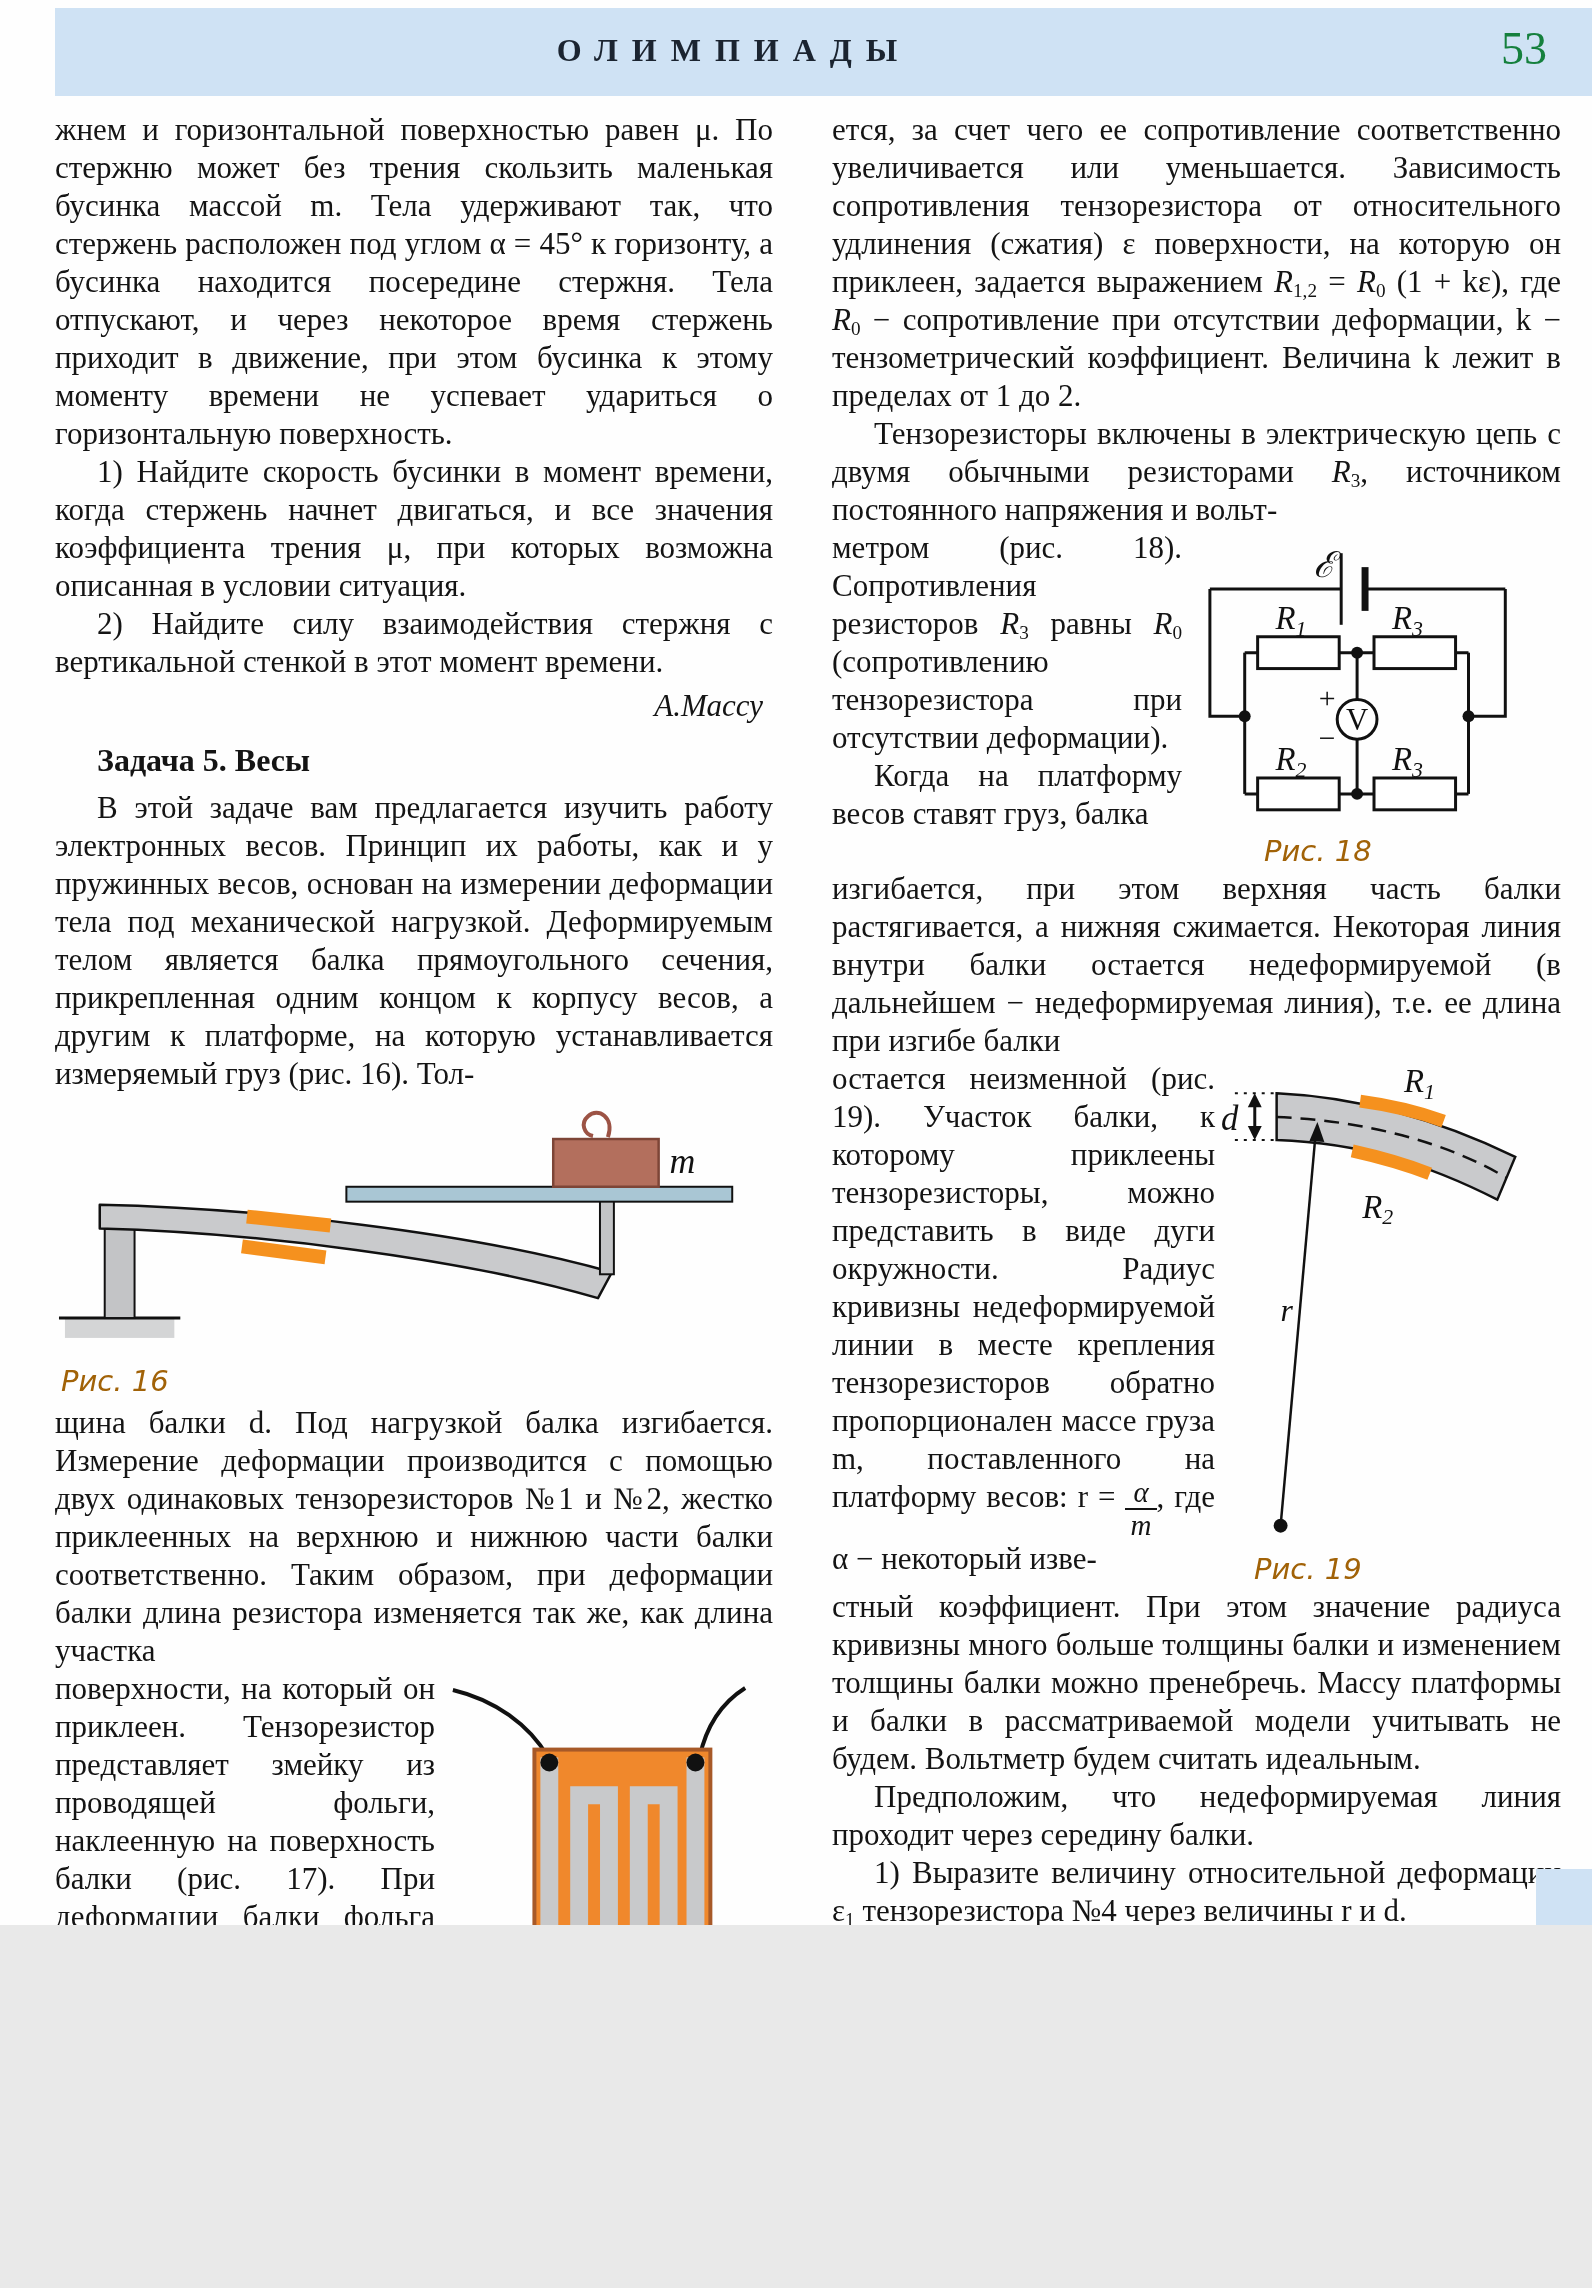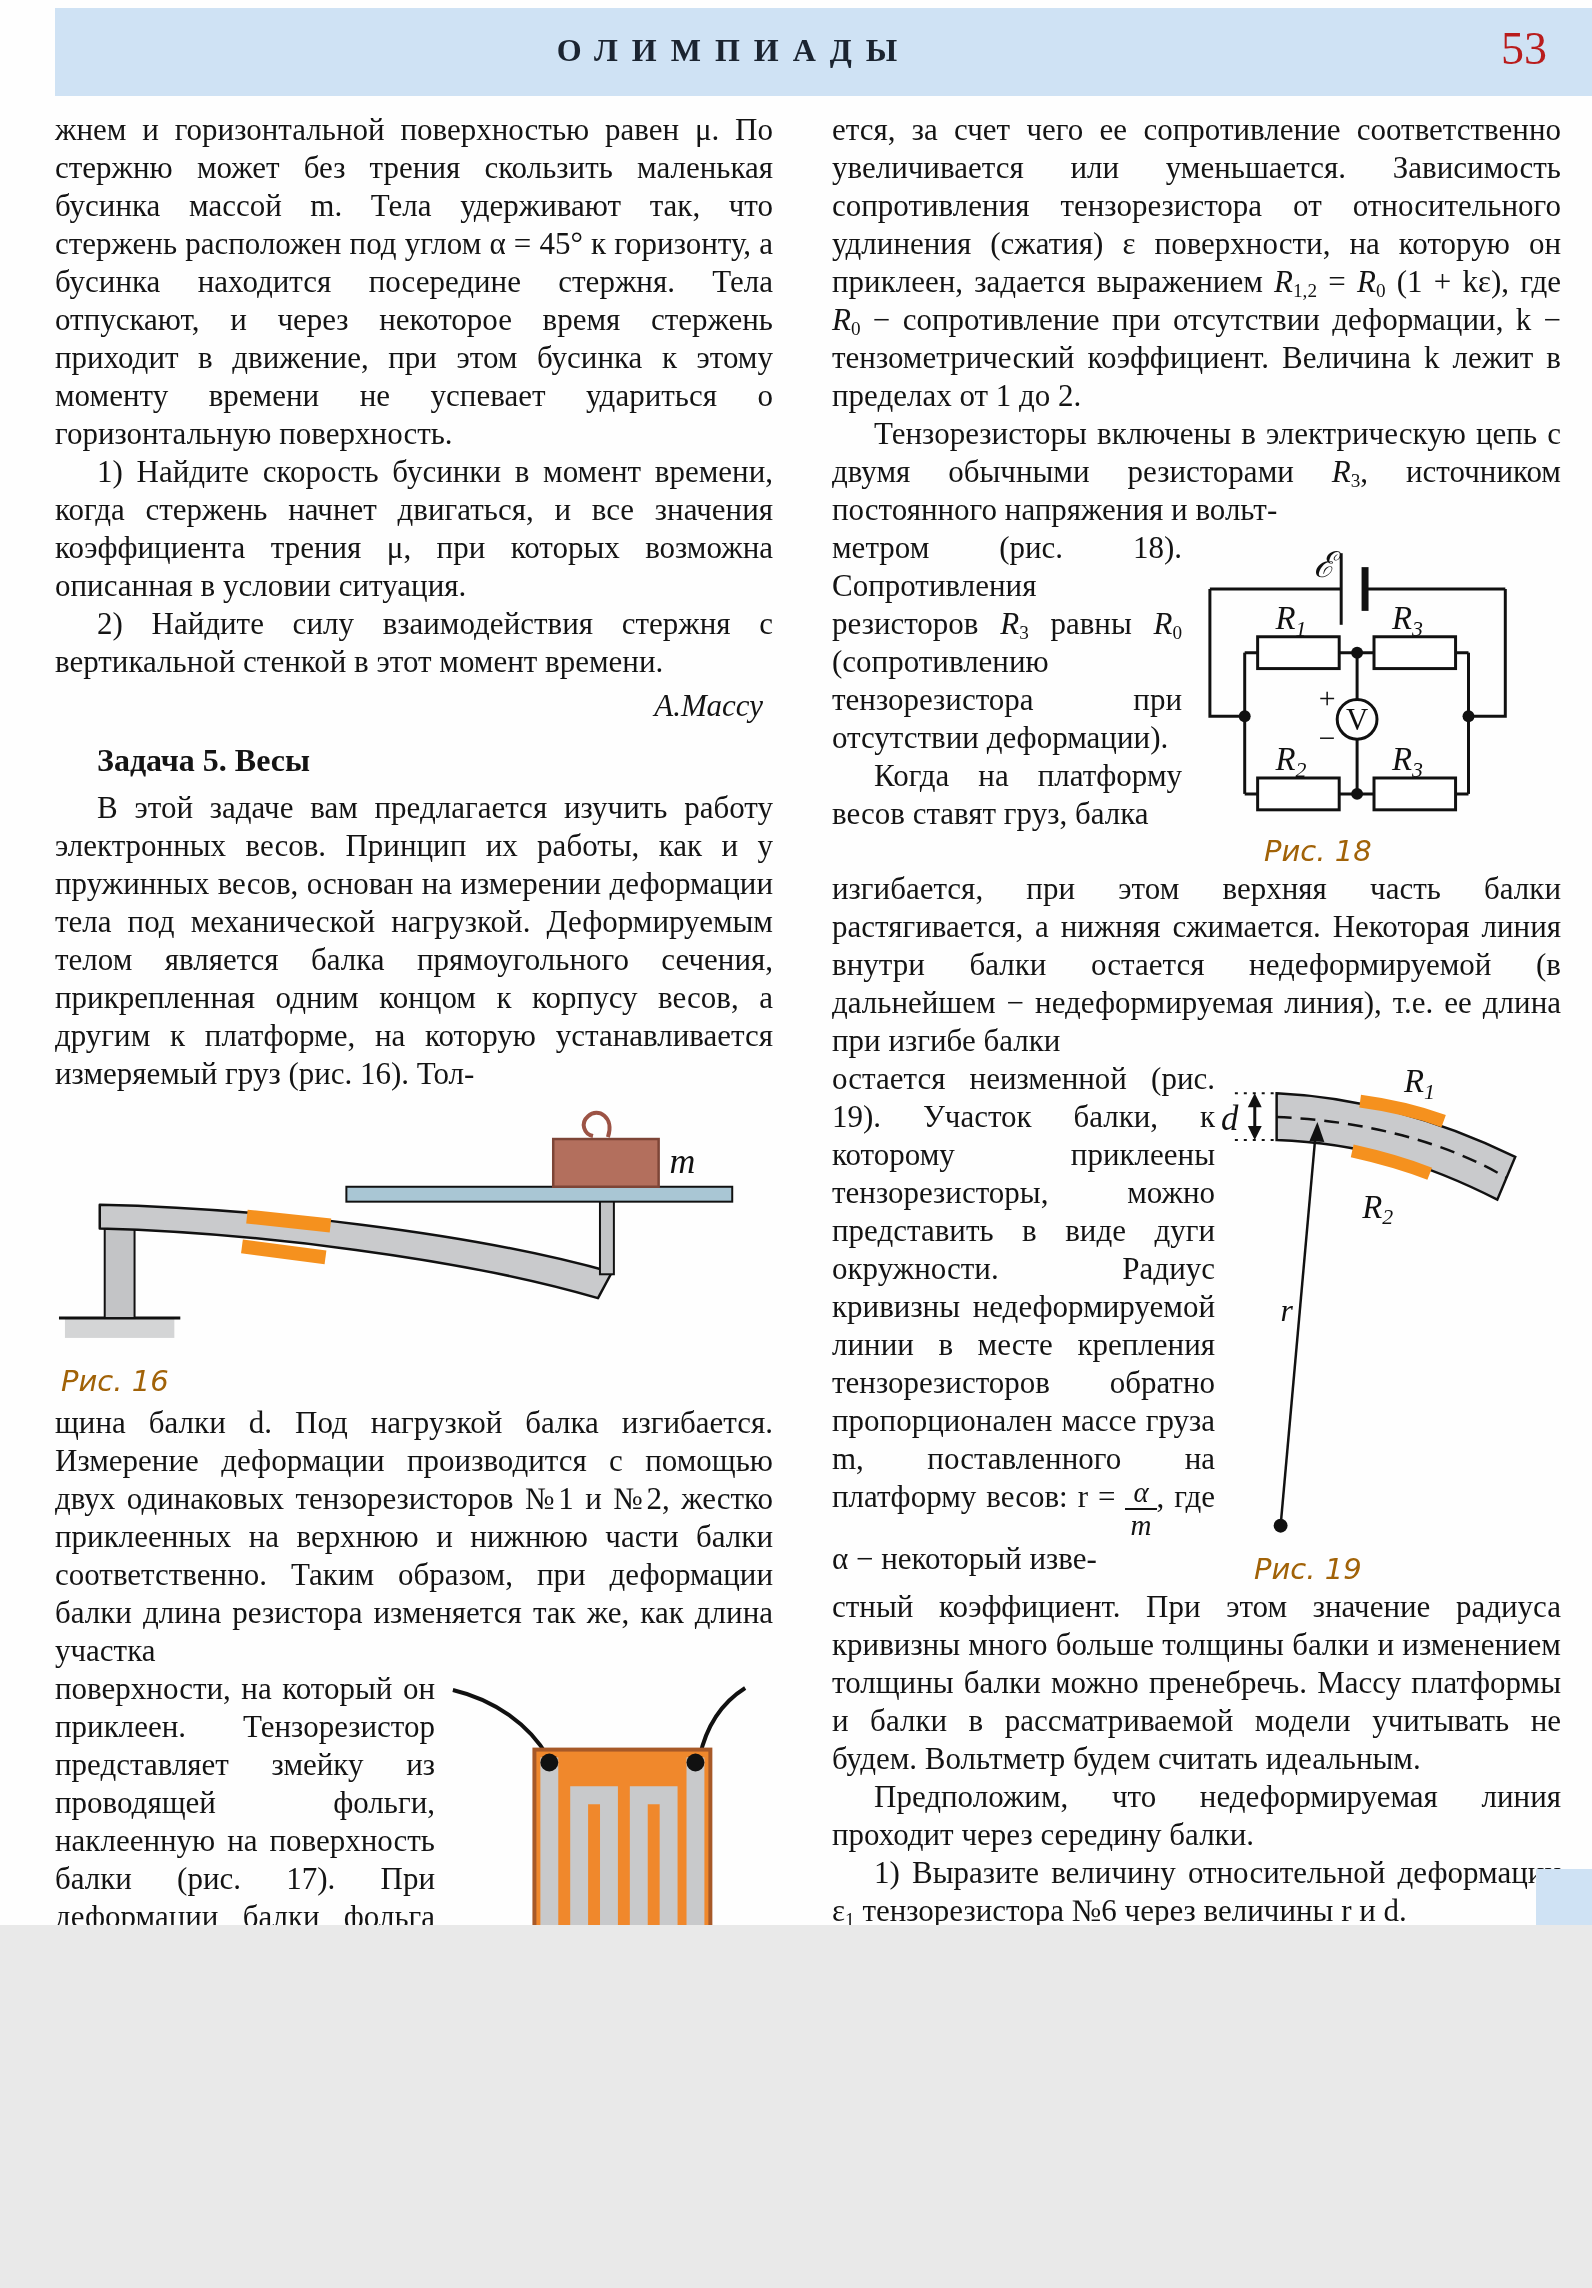--- a/index.html
+++ b/index.html
@@ -1,21 +1,21 @@
 <!DOCTYPE html>
 <html><head>
 <meta charset="utf-8">
 <style>
   html,body{margin:0;padding:0;background:#e9e9e9;}
   .page{position:relative;width:1592px;height:1925px;background:#fefefe;overflow:hidden;
         font-family:"Liberation Serif",serif;color:#141414;}
   .header{position:absolute;left:55px;top:8px;width:1537px;height:88px;background:#cfe2f4;}
   .header-title{position:absolute;left:0;right:179px;top:24px;text-align:center;
         font-size:32px;font-weight:bold;letter-spacing:14px;color:#1b2430;}
-  .page-number{position:absolute;right:45px;top:14px;font-size:46px;color:#b91c1c;}
+  .page-number{position:absolute;right:45px;top:14px;font-size:46px;color:#15803d;}
   .col{position:absolute;top:111px;font-size:31px;line-height:38px;text-align:justify;}
   .col-left{left:55px;width:718px;}
   .col-right{left:832px;width:729px;}
   p{margin:0;}
   .ind{text-indent:42px;}
   .author{text-align:right;font-style:italic;margin:6px 10px 8px 0;}
   h3{margin:16px 0 10px 0;font-size:32px;text-indent:42px;font-weight:bold;}
   sub{font-size:0.62em;line-height:0;vertical-align:-0.28em;}
   .v{font-style:italic;}
   .figrow{display:flex;align-items:flex-start;}
@@ -171,19 +171,19 @@
           <polygon points="103,62 95,81 110,82" fill="#111"></polygon>
           <circle cx="66" cy="468" r="7" fill="#111"></circle>
           <text x="66" y="262" class="svglab" style="font-size:32px">r</text>
         </svg>
         <div class="figcap">Рис. 19</div>
       </div>
     </div>
 
     <p>стный коэффициент. При этом значение радиуса кривизны много больше толщины балки и изменением толщины балки можно пренебречь. Массу платформы и балки в рассматриваемой модели учитывать не будем. Вольтметр будем считать идеальным.</p>
     <p class="ind">Предположим, что недеформируемая линия проходит через середину балки.</p>
-    <p class="ind"><span>1) Выразите величину относительной деформации ε</span><sub>1</sub><span> тензорезистора №6 через величины r и d.</span></p>
+    <p class="ind"><span>1) Выразите величину относительной деформации ε</span><sub>1</sub><span> тензорезистора №4 через величины r и d.</span></p>
     <p class="ind"><span>2) Выразите величину относительной деформации ε</span><sub>2</sub><span> тензорезистора №2 через величины r и d.</span></p>
   </div>
 
   <div class="corner"></div>
 </div>
 
 
 </body></html>

